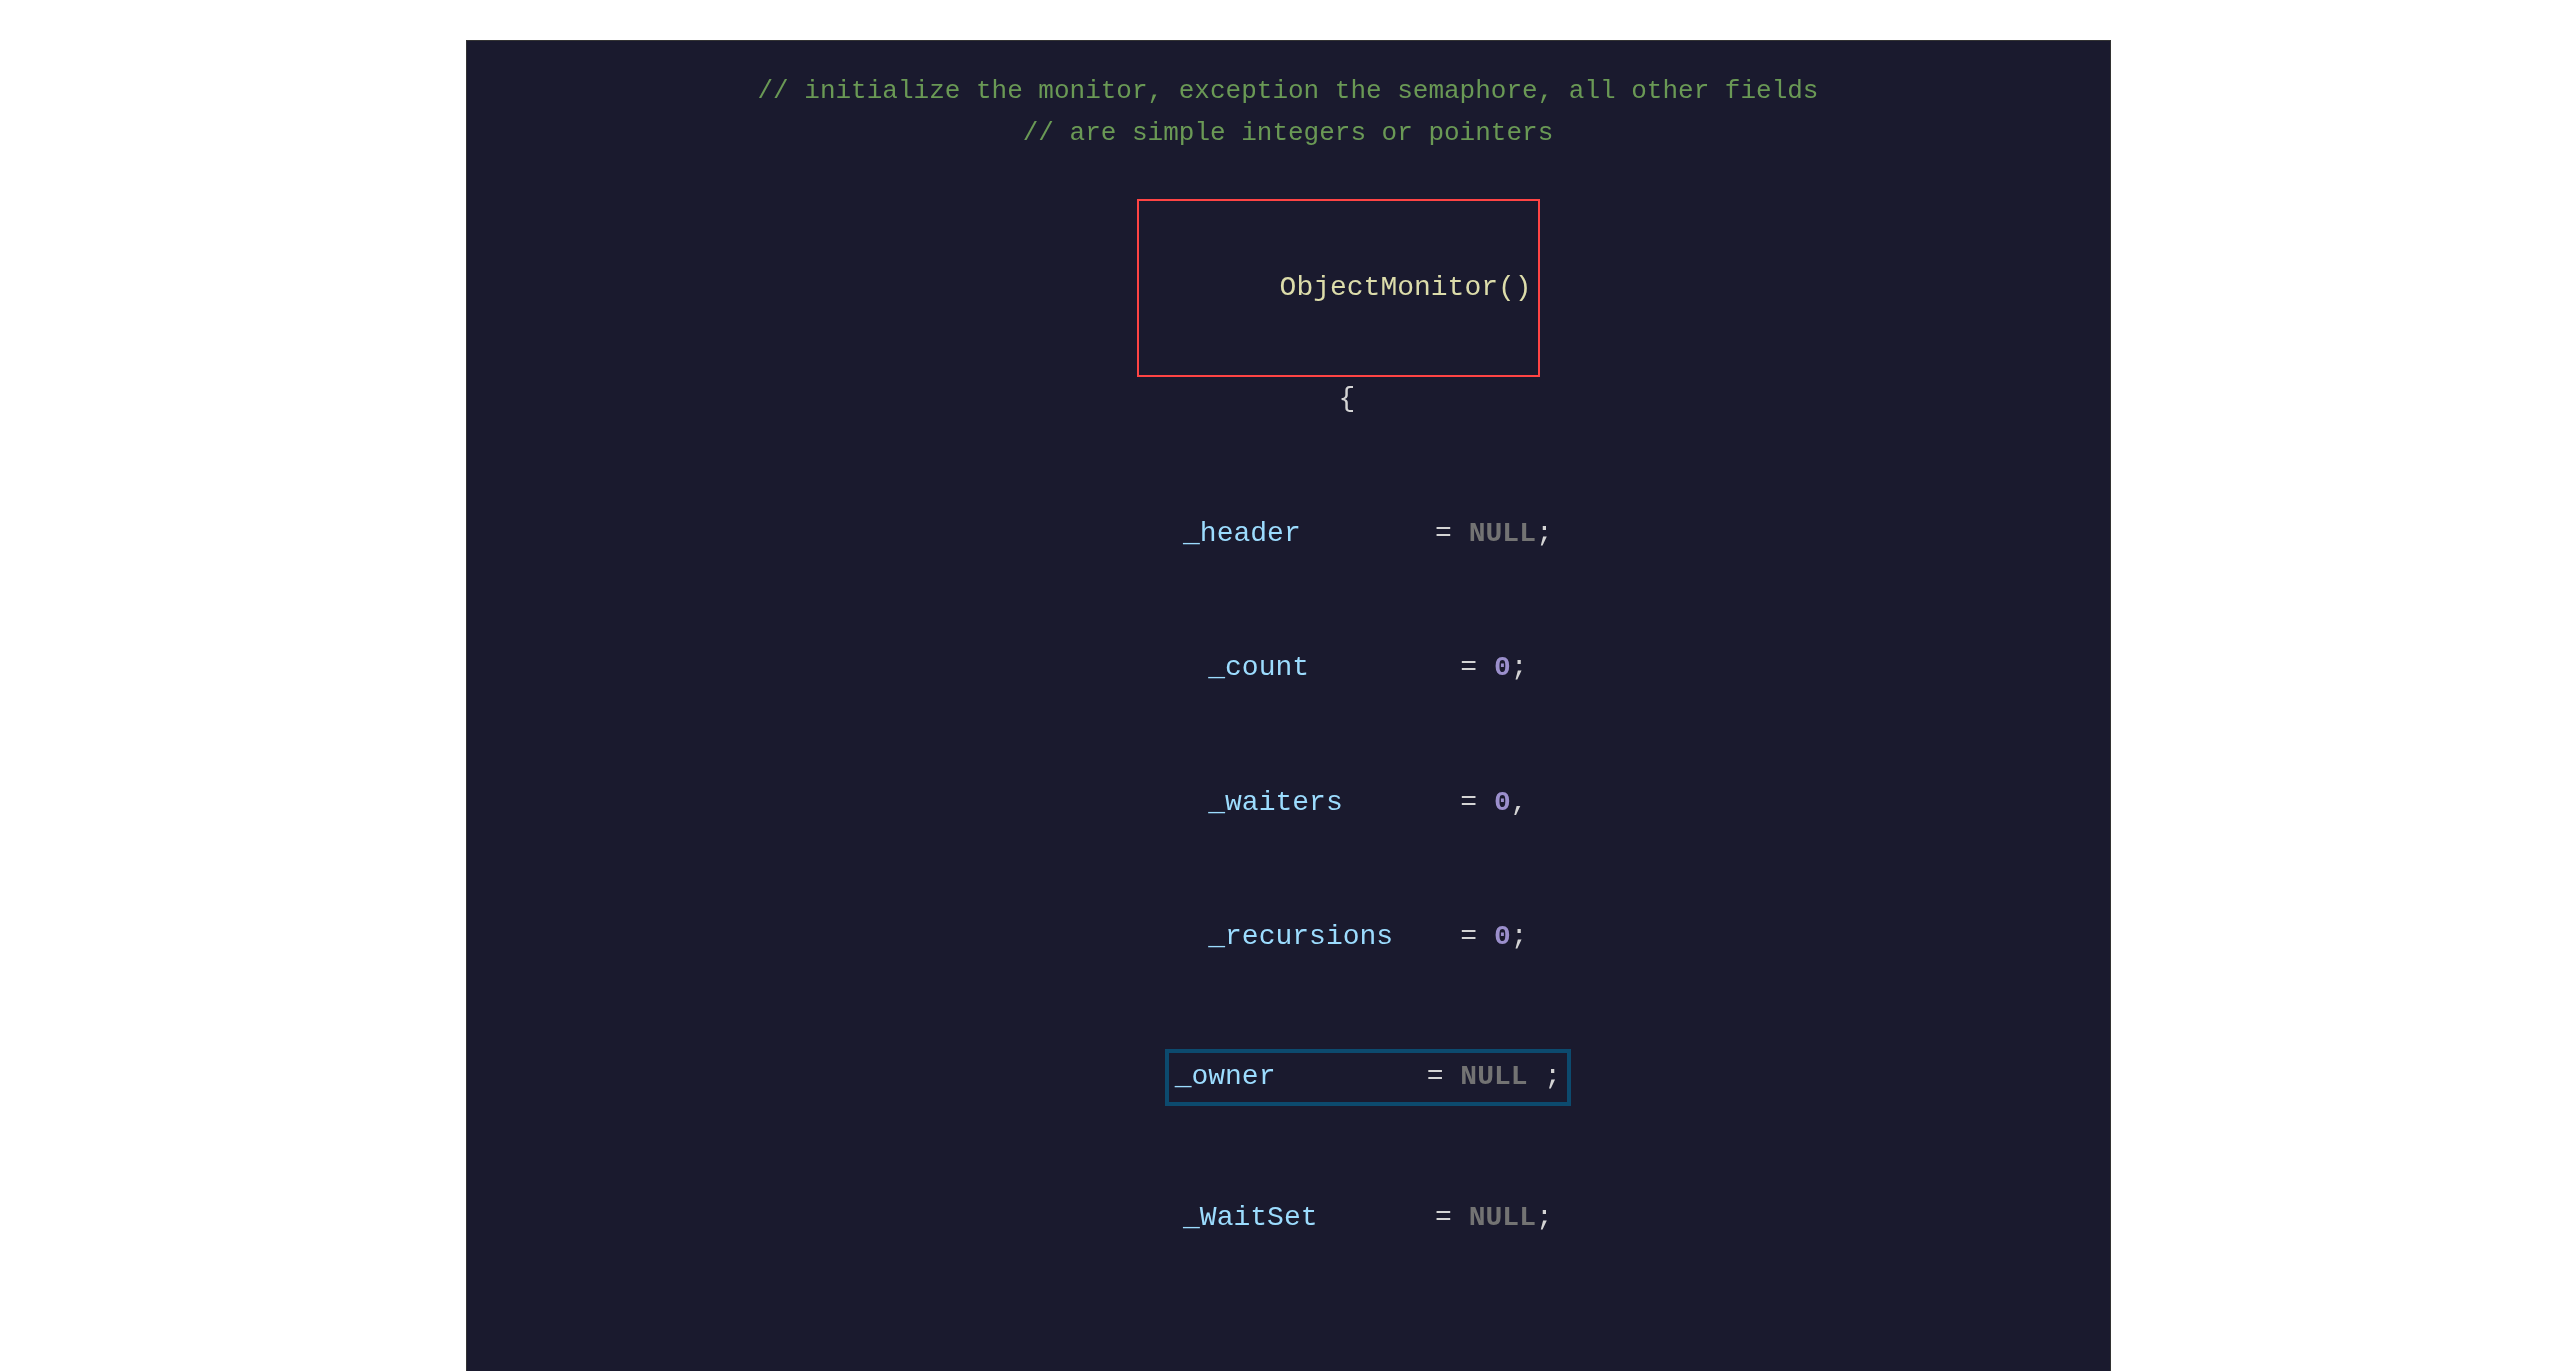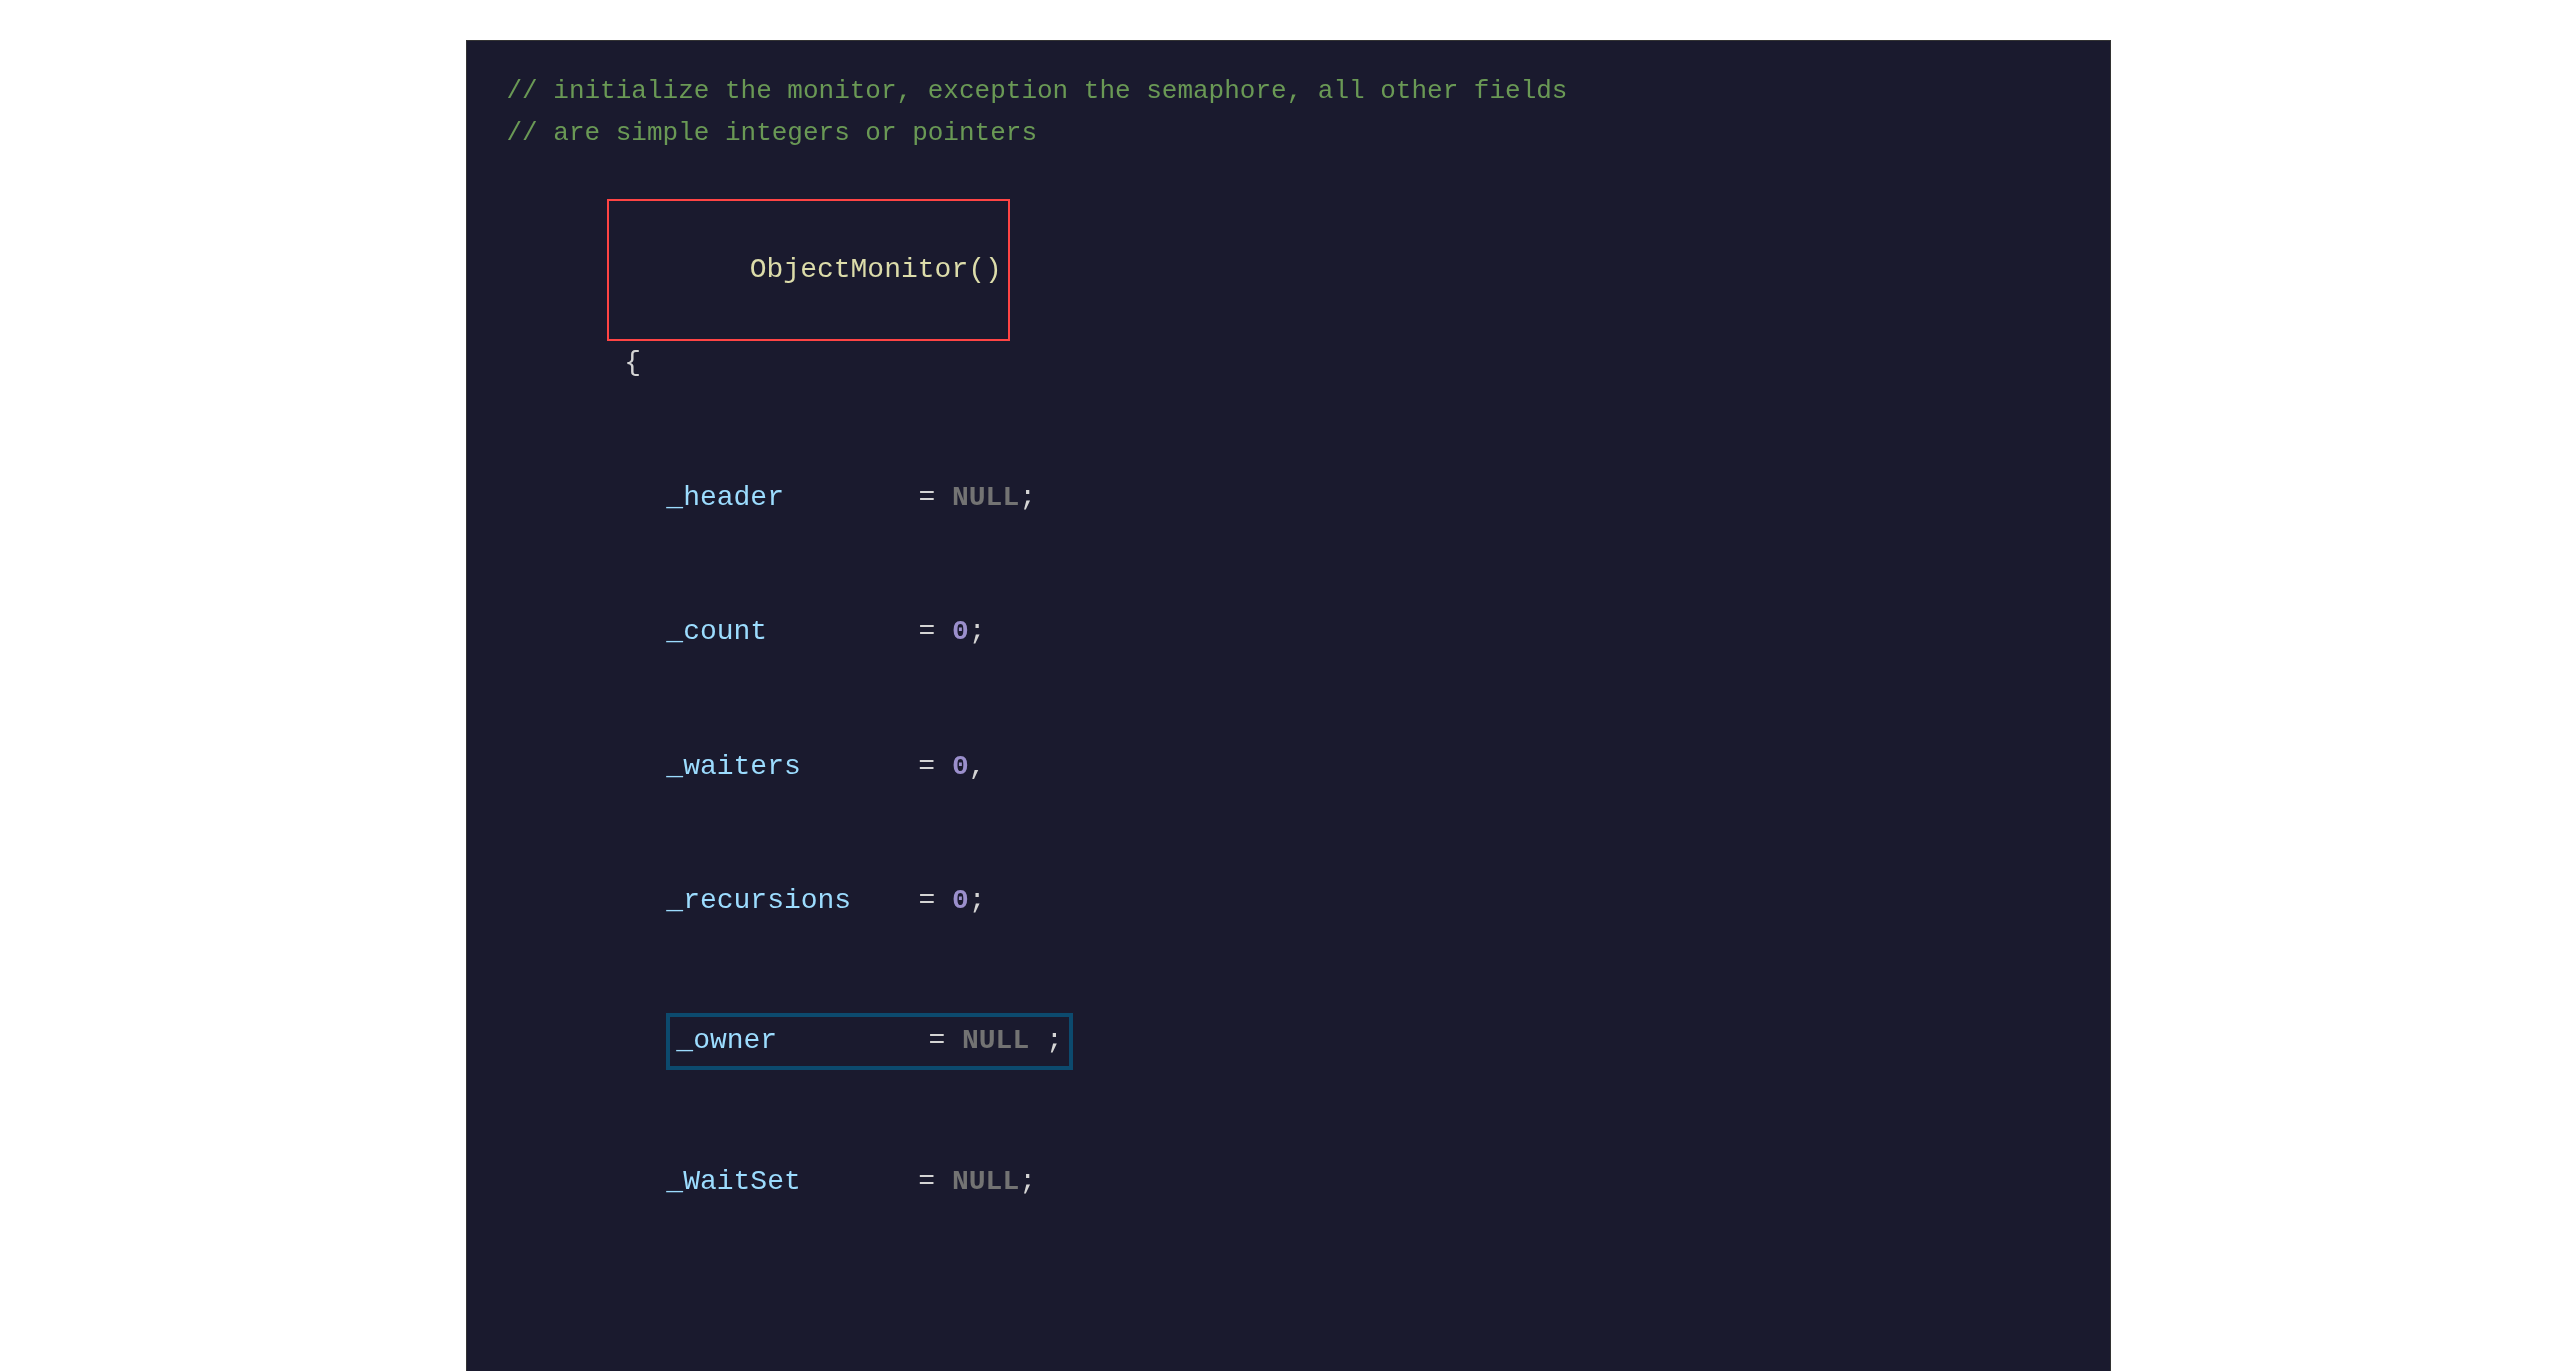--- a/index.html
+++ b/index.html
@@ -38,21 +38,21 @@
     }
 
     .code-comment {
       color: #6a9955;
       font-size: 26px;
     }
 
     .highlight-box-constructor {
       display: inline-block;
       border: 2px solid #ff4444;
-      padding: 2px 6px;
+      padding: 20px 6px;
     }
 
     .highlight-box-owner {
       display: inline-block;
       border: 4px solid #0c4a6e;
       padding: 2px 6px;
       background: transparent;
     }
 
     .kw-function {
@@ -70,20 +70,21 @@
     }
 
     .field-name {
       color: #9cdcfe;
       margin-top: 20px;
     }
 
     .code-line {
       display: block;
       white-space: pre;
+      text-align: center;
     }
 
     .indent {
       display: inline-block;
       width: 59px;
     }
   </style>
 </head>
 <body>
 

